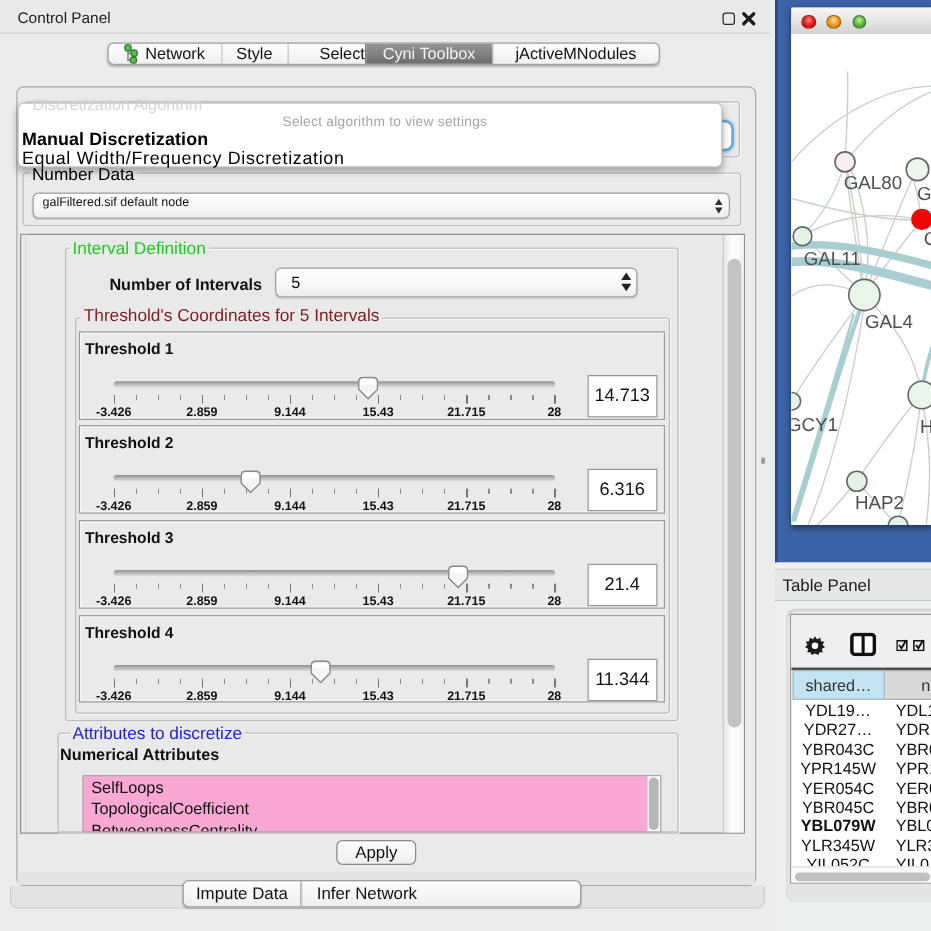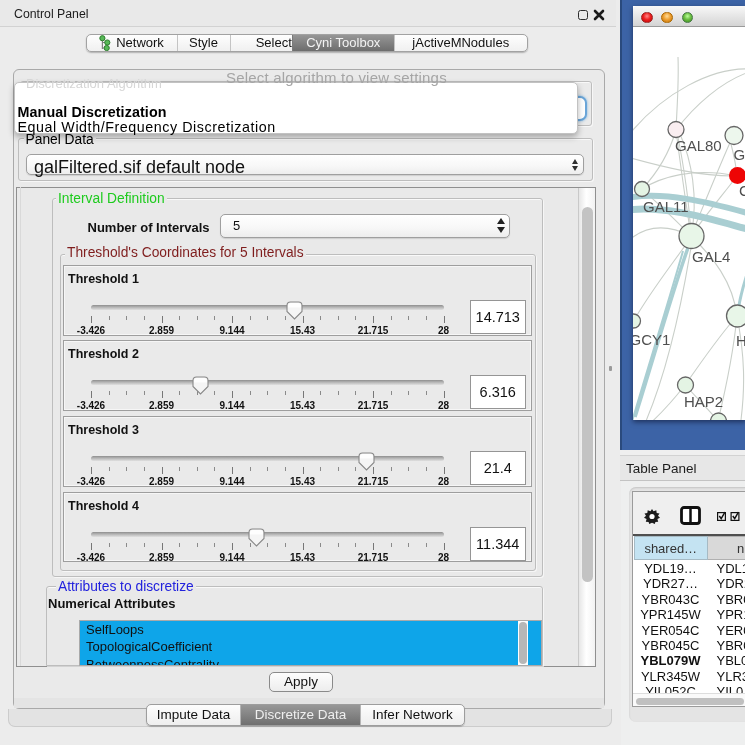--- a/index.html
+++ b/index.html
@@ -40,23 +40,23 @@
   <div style="width:134.1px;display:flex;align-items:center;justify-content:center;border-left:1px solid #c4c4c4;border-radius:0 5px 5px 0;">jActiveMNodules</div>
 </div>
 
 <div class="abs" style="left:13px;top:69px;width:592px;height:639.5px;background:#eaeaea;border:1px solid #a9a9a9;border-radius:6px;"></div>
 
 <div class="abs etch" style="left:20px;top:81px;width:572px;height:45px;"></div>
 
 <div class="abs" style="left:500px;top:96px;width:87px;height:25px;background:#fff;border:2.5px solid #6aa5d8;border-radius:7px;box-shadow:0 0 3px #7db4e0;"></div>
 
 <div class="abs etch" style="left:18px;top:138px;width:575px;height:43px;"></div>
-<div class="glabel" style="left:23.5px;top:133px;">Panel Data</div>
+<div class="glabel" style="left:23.5px;top:133px;">Number Data</div>
 <div class="combo" style="left:26px;top:154px;width:558px;height:20.5px;"></div>
-<div class="abs" style="left:34px;top:156.5px;font-size:18px;color:#111;">galFiltered.sif default node</div>
+<div class="abs" style="left:34px;top:156.5px;font-size:10px;color:#111;">galFiltered.sif default node</div>
 <div class="cartick" style="left:572px;top:158.5px;border-left:3.5px solid transparent;border-right:3.5px solid transparent;border-bottom:5px solid #2f2f2f;"></div>
 <div class="cartick" style="left:572px;top:165.5px;border-left:3.5px solid transparent;border-right:3.5px solid transparent;border-top:5px solid #2f2f2f;"></div>
 
 <div class="abs" style="left:15.5px;top:186.5px;width:580px;height:480.5px;background:#e9e9e9;border:1px solid #8f8f8f;"></div>
 <div class="abs" style="left:19.5px;top:187px;width:1px;height:479px;background:#d9d9d9;"></div>
 
 <div class="abs etch" style="left:52px;top:198px;width:490.5px;height:379px;"></div>
 <div class="glabel" style="left:56px;top:192px;color:#1ecb1e;background:#e9e9e9;">Interval Definition</div>
 
 <div class="abs bold" style="left:87.5px;top:220px;font-size:13px;color:#111;">Number of Intervals</div>
@@ -129,36 +129,35 @@
 <div class="abs bold" style="left:443.5px;top:552px;font-size:10px;color:#111;transform:translateX(-50%);">28</div>
 <svg class="abs" style="left:248.2px;top:528px;z-index:5;" width="17" height="19" viewBox="0 0 17 19">
     <path d="M1,4.5 Q1,1 4.5,1 L12.5,1 Q16,1 16,4.5 L16,10.5 L8.5,18 L1,10.5 Z" fill="#f5f5f5" stroke="#888" stroke-width="1.1"></path>
     <path d="M2,5 Q2,2 5,2 L12,2 Q15,2 15,5 L15,6.5 L2,6.5 Z" fill="#fefefe" stroke="none"></path>
   </svg>
 <div class="abs" style="left:470px;top:527px;width:55.5px;height:34px;background:#fff;border:1px solid #959595;font-size:14.5px;color:#111;text-align:center;line-height:32px;">11.344</div>
 
 <div class="abs etch" style="left:46px;top:586px;width:496.5px;height:80px;border-radius:3px 3px 0 0;"></div>
 <div class="glabel" style="left:56px;top:580px;color:#2222dd;background:#e9e9e9;">Attributes to discretize</div>
 <div class="abs bold" style="left:48px;top:596px;font-size:13px;color:#111;">Numerical Attributes</div>
-<div class="abs" style="left:79px;top:620px;width:463px;height:46px;background:#0ea5e9;border:1px solid #a9a9a9;overflow:hidden;font-size:13px;color:#111;">
+<div class="abs" style="left:66px;top:620px;width:463px;height:46px;background:#f9a8d4;border:1px solid #a9a9a9;overflow:hidden;font-size:13px;color:#111;">
   <div style="padding-left:6px;line-height:17.4px;">SelfLoops<br>TopologicalCoefficient<br>BetweennessCentrality</div>
 </div>
 <div class="abs" style="left:517.5px;top:621px;width:10px;height:44px;background:#fdfdfd;"></div>
 <div class="abs" style="left:518.5px;top:622px;width:8.5px;height:42px;background:#b7b7b7;border-radius:4px;"></div>
 
 <div class="abs" style="left:577.5px;top:187.5px;width:17px;height:478.5px;background:linear-gradient(90deg,#e6e6e6,#ffffff 45%,#f2f2f2);border-left:1px solid #c9c9c9;"></div>
 <div class="abs" style="left:581.5px;top:207px;width:11px;height:375px;background:#c3c3c3;border-radius:5.5px;"></div>
 
 <div class="abs" style="left:269px;top:671.5px;width:64px;height:20px;background:linear-gradient(#fdfdfd,#ededed);border:1px solid #8a8a8a;border-radius:5px;text-align:center;font-size:13.5px;color:#111;line-height:18px;">Apply</div>
 
 <div class="abs" style="left:14px;top:698px;width:590px;height:10px;background:#e4e4e4;"></div>
 <div class="abs" style="left:8px;top:708.5px;width:604px;height:18.5px;background:#e3e3e3;border:1px solid #cccccc;border-top:none;border-radius:0 0 7px 7px;"></div>
 <div class="abs" style="left:146px;top:703.5px;width:319px;height:22.5px;border:1px solid #9d9d9d;border-radius:5px;background:linear-gradient(#fdfdfd,#eeeeee);box-shadow:0 1px 1px rgba(0,0,0,.2);display:flex;font-size:13.5px;color:#111;">
   <div style="width:94px;display:flex;align-items:center;justify-content:center;border-right:1px solid #b5b5b5;">Impute Data</div>
-  <div style="width:119px;display:flex;align-items:center;justify-content:center;background:linear-gradient(#989898,#6f6f6f);color:#efefef;">Discretize Data</div>
   <div style="width:104px;display:flex;align-items:center;justify-content:center;border-left:1px solid #b5b5b5;border-radius:0 5px 5px 0;">Infer Network</div>
 </div>
 
 <div class="abs" style="left:609px;top:366px;width:3px;height:5px;background:#9a9a9a;border-radius:1px;"></div>
 
 <div class="abs" style="left:620px;top:0;width:125px;height:450px;background:#3c63a6;border-left:2.5px solid #2a4a7d;"></div>
 <div class="abs" style="left:632.5px;top:6px;width:113px;height:414px;background:#fff;box-shadow:0 2px 5px rgba(0,0,20,.5);"></div>
 <div class="abs" style="left:632.5px;top:6px;width:113px;height:21px;background:linear-gradient(#f8f8f8,#d4d4d4);border-bottom:1px solid #9a9a9a;border-radius:4px 0 0 0;"></div>
 <div class="abs" style="left:641px;top:11.5px;width:11.5px;height:11.5px;border-radius:50%;background:radial-gradient(circle at 50% 35%, #f88 0%, #e22 45%, #b00 100%);border:0.5px solid #922;"></div>
 <div class="abs" style="left:661px;top:11.5px;width:11.5px;height:11.5px;border-radius:50%;background:radial-gradient(circle at 50% 35%, #fd9 0%, #efa134 45%, #c07000 100%);border:0.5px solid #a60;"></div>
@@ -259,16 +258,16 @@
     <div><span style="display:inline-block;width:76px;text-align:center;font-weight:bold;">YBL079W</span><span style="margin-left:8px;">YBL0</span></div>
     <div><span style="display:inline-block;width:76px;text-align:center;">YLR345W</span><span style="margin-left:8px;">YLR3</span></div>
     <div><span style="display:inline-block;width:76px;text-align:center;">YIL052C</span><span style="margin-left:8px;">YIL0</span></div>
   </div>
 
   <div style="position:absolute;left:0;top:201px;width:140px;height:15px;background:#fafafa;border-top:1px solid #ddd;"></div>
   <div style="position:absolute;left:3px;top:205.5px;width:108px;height:7px;background:#c0c0c0;border-radius:3.5px;"></div>
 </div>
 
 <div class="abs" style="left:14px;top:82px;width:564px;height:52px;background:#fff;border:1px solid #c2c2c2;border-radius:5px;box-shadow:0 3px 6px rgba(0,0,0,.3);z-index:50;"></div>
-<div class="abs" style="left:226px;top:69px;font-size:15px;color:#a5a5a5;z-index:51;letter-spacing:0.2px;">Select algorithm to view settings</div>
+<div class="abs" style="left:226px;top:92px;font-size:11px;color:#a5a5a5;z-index:51;letter-spacing:0.2px;">Select algorithm to view settings</div>
 <div class="abs bold" style="left:17.5px;top:103.5px;font-size:14.3px;color:#000;z-index:51;letter-spacing:0.1px;">Manual Discretization</div>
 <div class="abs" style="left:17.5px;top:119px;font-size:14.3px;color:#000;z-index:51;letter-spacing:0.55px;">Equal Width/Frequency Discretization</div>
 <div class="abs" style="left:26px;top:76px;font-size:13px;color:#d6d6d6;z-index:52;">Discretization Algorithm</div>
 
 </body></html>

